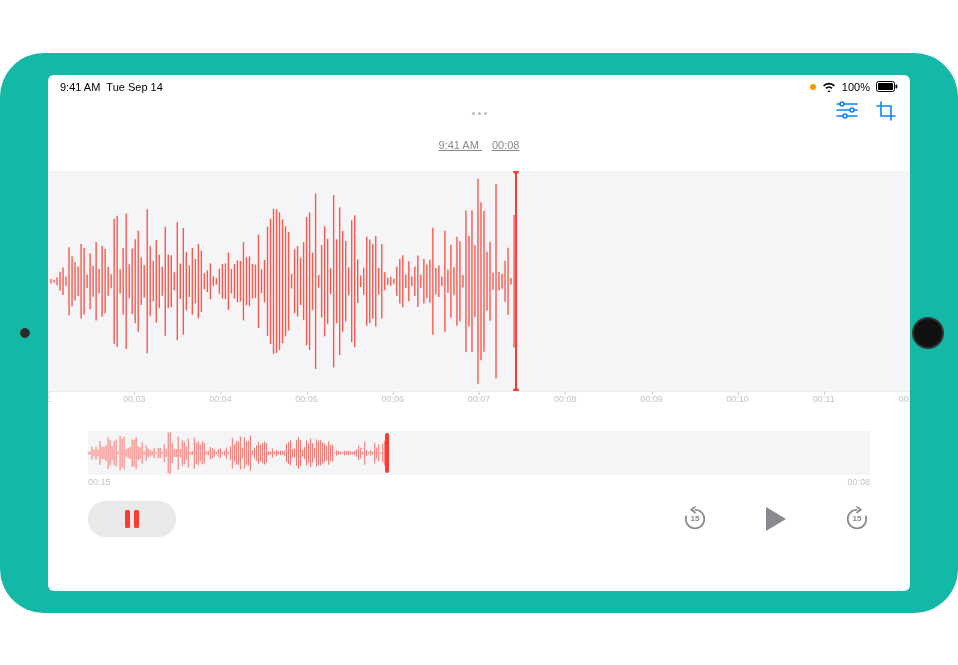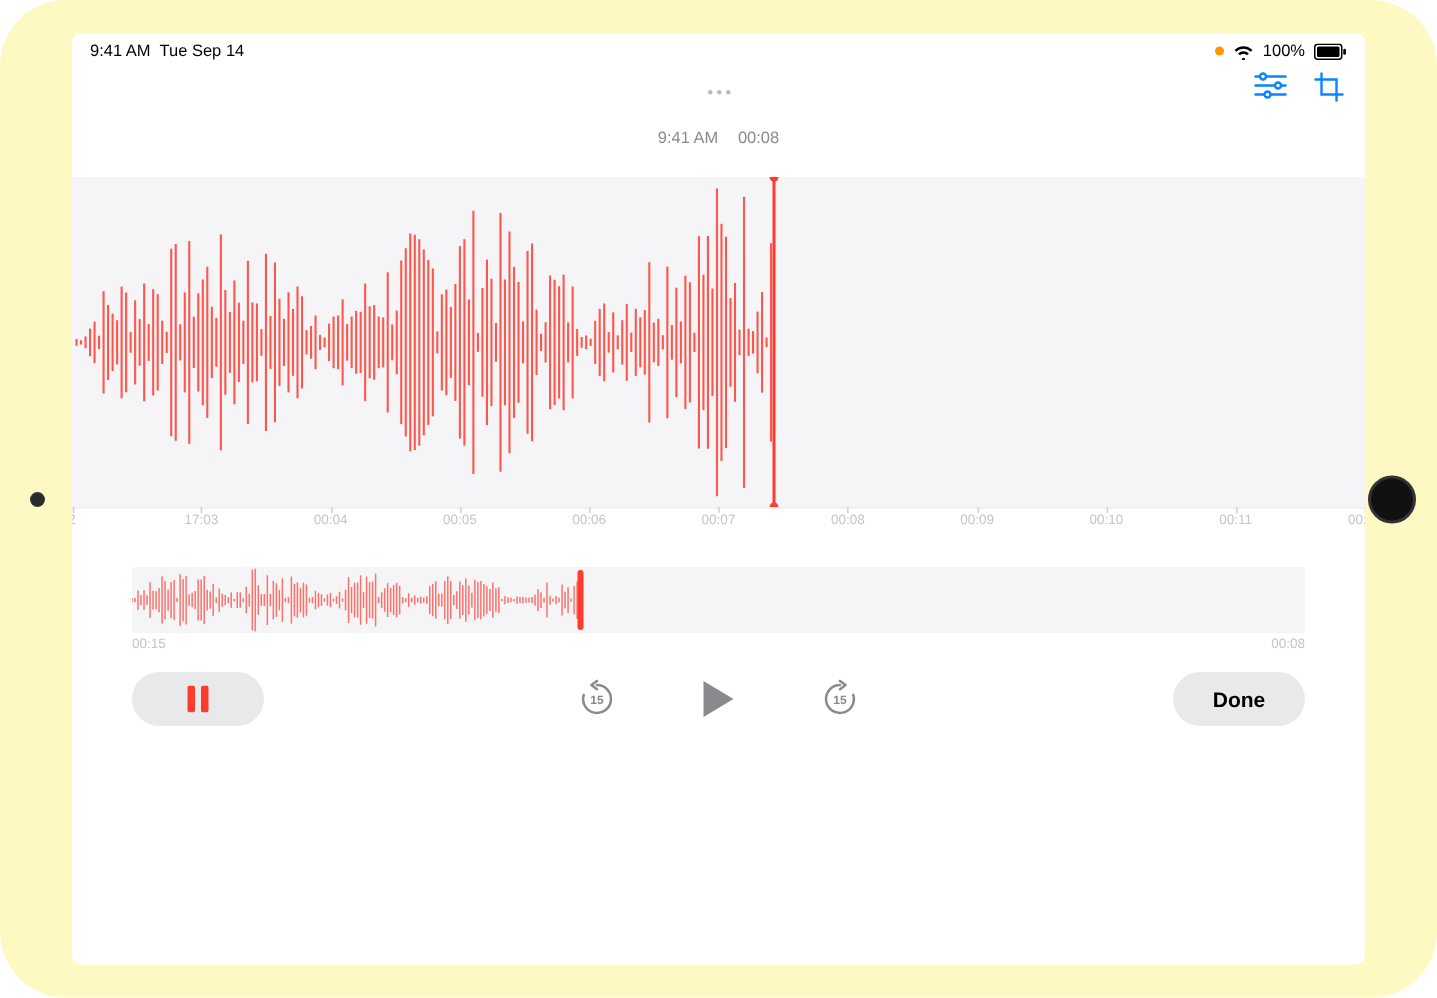--- a/index.html
+++ b/index.html
@@ -5,22 +5,22 @@
   * { box-sizing: border-box; margin: 0; padding: 0; }
   html, body { width: 958px; height: 665px; }
   body {
     font-family: -apple-system, "Helvetica Neue", Arial, sans-serif;
     background: #fff;
     display: flex;
     align-items: center;
     justify-content: center;
   }
   .device {
-    width: 958px; height: 665px;
-    background: #fef9c3;
+    width: 958px; height: 560px;
+    background: #14b8a6;
     border-radius: 44px;
     padding: 22px 48px;
     position: relative;
   }
   .camera {
     position: absolute; left: 20px; top: 50%; transform: translateY(-50%);
     width: 10px; height: 10px; border-radius: 50%;
     background: #2a2a2a; border: 1px solid #333;
   }
   .home-btn {
@@ -55,21 +55,21 @@
   .grab-dots { display: flex; gap: 3px; }
   .grab-dots span { width: 3px; height: 3px; border-radius: 50%; background: #bbb; }
   .header-right {
     position: absolute; right: 14px; top: 2px;
     display: flex; gap: 18px;
   }
   .header-right .icn { color: #0a84ff; }
 
   .title-block { text-align: center; margin-top: 6px; }
   .title-block h1 { font-size: 22px; font-weight: 700; color: #000; }
-  .title-sub { font-size: 11px; color: #8a8a8e; margin-top: 4px; }
+  .title-sub { font-size: 11px; color: #8a8a8e; margin-top: 4px; text-decoration: underline; }
   .title-sub span + span { margin-left: 10px; }
 
   
   .wave-big {
     margin: 20px 0 0 0;
     height: 220px;
     background: #f5f5f7;
     position: relative;
     overflow: hidden;
   }
@@ -372,21 +372,21 @@
             <line x1="459" y1="76.5562842935528" x2="459" y2="143.4437157064472" stroke="#ff3b30" stroke-width="1.4" opacity="0.85"></line>
             <line x1="462" y1="106.75488683127573" x2="462" y2="113.24511316872427" stroke="#ff3b30" stroke-width="1.4" opacity="0.85"></line>
             <line x1="465" y1="43.95709019204389" x2="465" y2="176.0429098079561" stroke="#ff3b30" stroke-width="1.4" opacity="0.85"></line>
           </g>
       </svg>
       <div class="playhead-big"></div>
     </div>
 
     <div class="ruler" id="ruler">
         <span class="tick" style="left: 0%;">2</span>
-        <span class="tick" style="left: 10%;">17:03</span>
+        <span class="tick" style="left: 10%;">00:03</span>
         <span class="tick" style="left: 20%;">00:04</span>
         <span class="tick" style="left: 30%;">00:05</span>
         <span class="tick" style="left: 40%;">00:06</span>
         <span class="tick" style="left: 50%;">00:07</span>
         <span class="tick" style="left: 60%;">00:08</span>
         <span class="tick" style="left: 70%;">00:09</span>
         <span class="tick" style="left: 80%;">00:10</span>
         <span class="tick" style="left: 90%;">00:11</span>
         <span class="tick" style="left: 100%;">00:12</span>
       </div>
@@ -574,17 +574,16 @@
             </svg>
         </span>
         <span class="ctrl-icon skip-wrap">
           <svg width="28" height="28" viewBox="0 0 28 28" fill="none" stroke="#8a8a8e" stroke-width="1.8">
               <path d="M14 4a10 10 0 1 0 9.5 7" stroke-linecap="round"></path>
               <path d="M14 1l4 3-4 3" stroke-linecap="round" stroke-linejoin="round"></path>
             </svg>
           <span class="skip-num">15</span>
         </span>
       </div>
-      <button class="pill-btn done-btn">Done</button>
     </div>
 
   </div>
 </div>
 
 </body></html>

